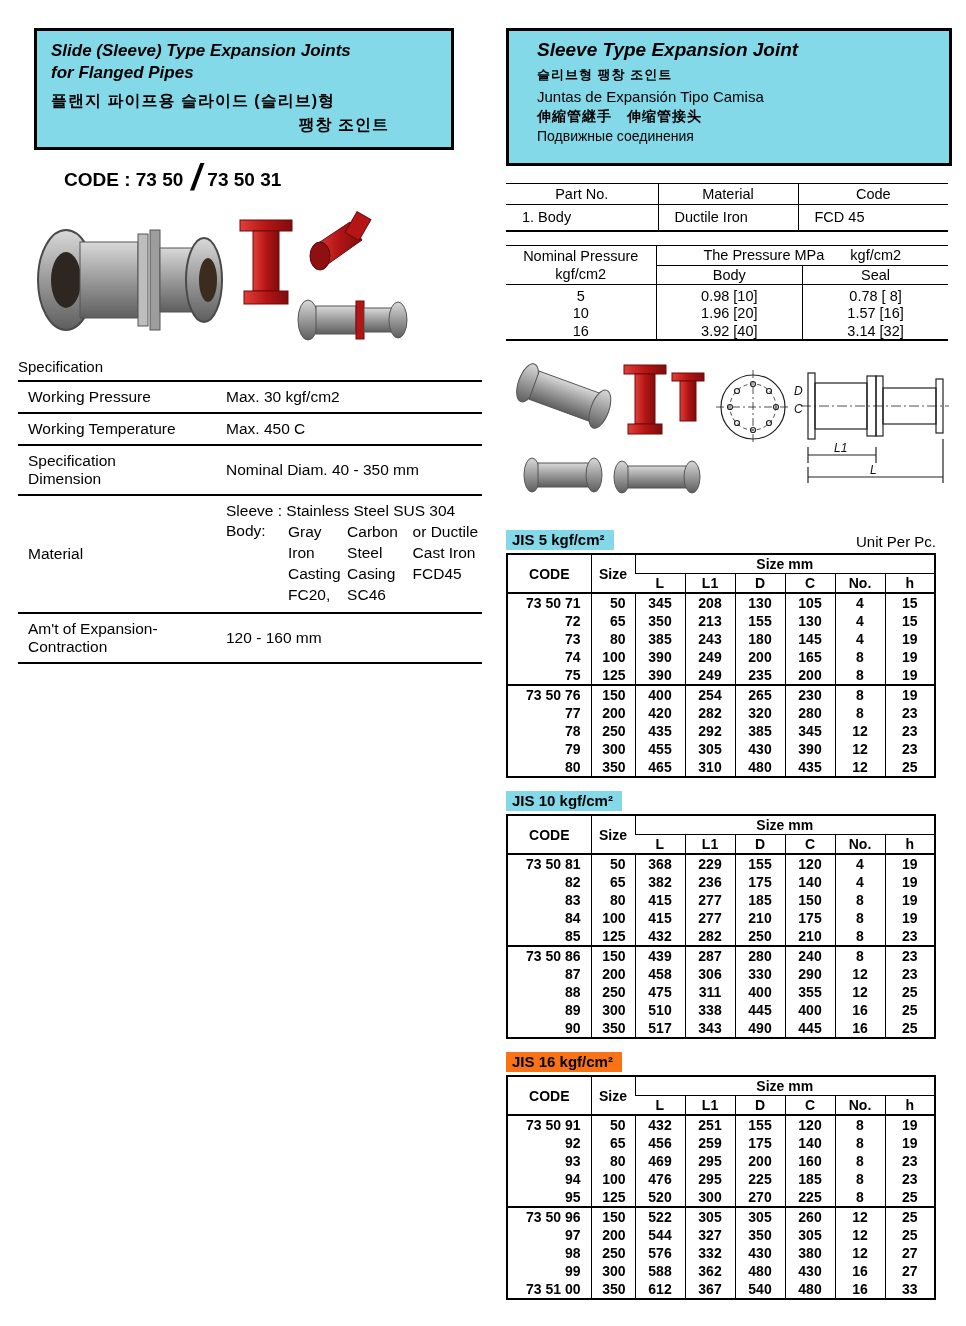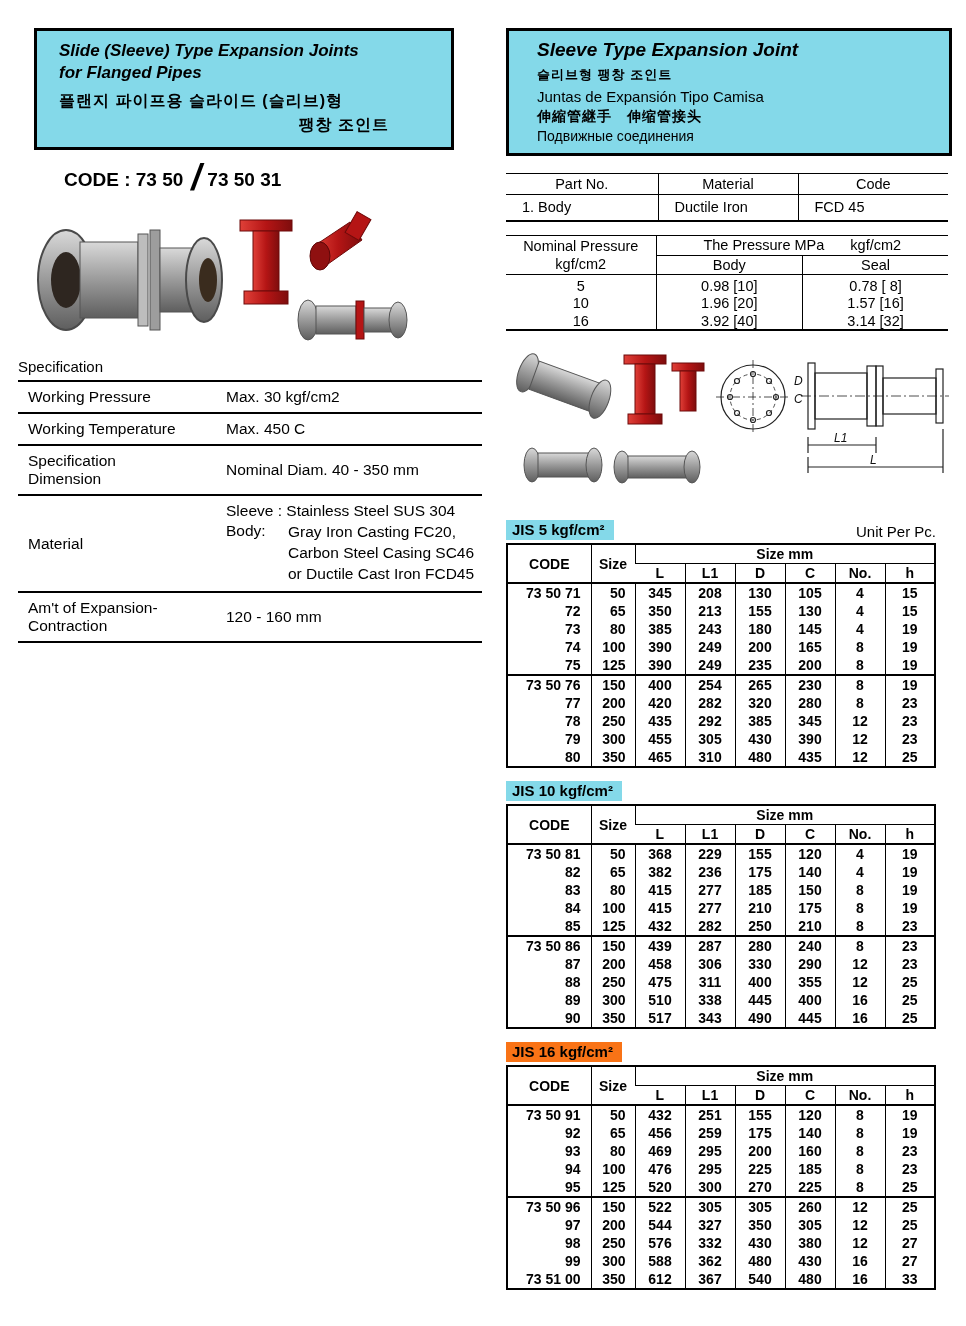--- a/index.html
+++ b/index.html
@@ -4,26 +4,26 @@
 <style>
   * { margin: 0; padding: 0; box-sizing: border-box; }
   html, body { background: #ffffff; }
   body { font-family: "Liberation Sans", "DejaVu Sans", sans-serif; color: #000; }
   .page { position: relative; width: 966px; height: 1326px; background: #fff; overflow: hidden; }
 
   .col-left  { position: absolute; left: 18px;  top: 28px; width: 464px; }
   .col-right { position: absolute; left: 506px; top: 28px; width: 446px; }
 
   
-  .title-box { border: 3px solid #000; background: #84d9e9; padding: 9px 10px 11px 22px; margin-left: 16px; width: 420px; }
+  .title-box { border: 3px solid #000; background: #84d9e9; padding: 9px 10px 11px 14px; margin-left: 16px; width: 420px; }
   .tb-en { font-style: italic; font-weight: bold; font-size: 17px; line-height: 1.3; }
   .tb-kr { font-weight: bold; font-size: 16px; margin-top: 7px; letter-spacing: 1px; }
   .tb-kr2 { margin-top: 3px; text-align: right; padding-right: 52px; }
 
-  .title-box-r { border: 3px solid #000; background: #84d9e9; padding: 8px 8px 9px 28px; width: 446px; }
+  .title-box-r { border: 3px solid #000; background: #84d9e9; padding: 8px 8px 19px 28px; width: 446px; }
   .tbr-en  { font-style: italic; font-weight: bold; font-size: 19px; line-height: 1.15; }
   .tbr-kr  { font-weight: bold; font-size: 13px; margin-top: 5px; letter-spacing: 1px; }
   .tbr-es  { font-size: 15px; margin-top: 4px; }
   .tbr-cjk { font-size: 14px; font-weight: bold; margin-top: 3px; letter-spacing: 1px; }
   .tbr-ru  { font-size: 14px; margin-top: 2px; }
 
   
   .code-row { display: flex; align-items: center; margin: 15px 0 2px 46px; font-weight: bold; font-size: 19px; }
   .code-slash { font-size: 36px; font-style: italic; font-weight: bold; line-height: 0.7; margin: 0 6px 4px 8px; }
 
@@ -32,21 +32,21 @@
   .right-images { margin: 14px 0 0 0; }
 
   
   .spec-title { text-align: left; font-size: 15px; margin-top: 4px; width: 464px; }
   .spec-table { border-collapse: collapse; width: 464px; font-size: 15.5px; margin-top: 5px; }
   .spec-table td { border-top: 2px solid #000; padding: 6px 4px 6px 10px; vertical-align: middle; }
   .spec-table tr:last-child td { border-bottom: 2px solid #000; }
   .spec-label { width: 198px; }
   .mat-body { display: flex; margin-top: 2px; }
   .mat-body-label { width: 62px; flex: 0 0 62px; }
-  .mat-body-lines { display: flex; flex-direction: column; }
+  .mat-body-lines { display: flex; }
   .mat-body-lines span { line-height: 1.35; }
 
   
   .part-table { border-collapse: collapse; width: 442px; font-size: 14.5px; margin-top: 17px;
                 border-top: 1.5px solid #000; border-bottom: 2.5px solid #000; }
   .part-table th { border-bottom: 1.5px solid #000; font-weight: normal; text-align: center; padding: 2px; }
   .part-table th + th, .part-table td + td { border-left: 1px solid #000; }
   .part-table td { padding: 1px 4px 1px 16px; line-height: 1.25; }
   .part-table th:nth-child(1) { width: 152px; }
   .part-table th:nth-child(2) { width: 140px; }

